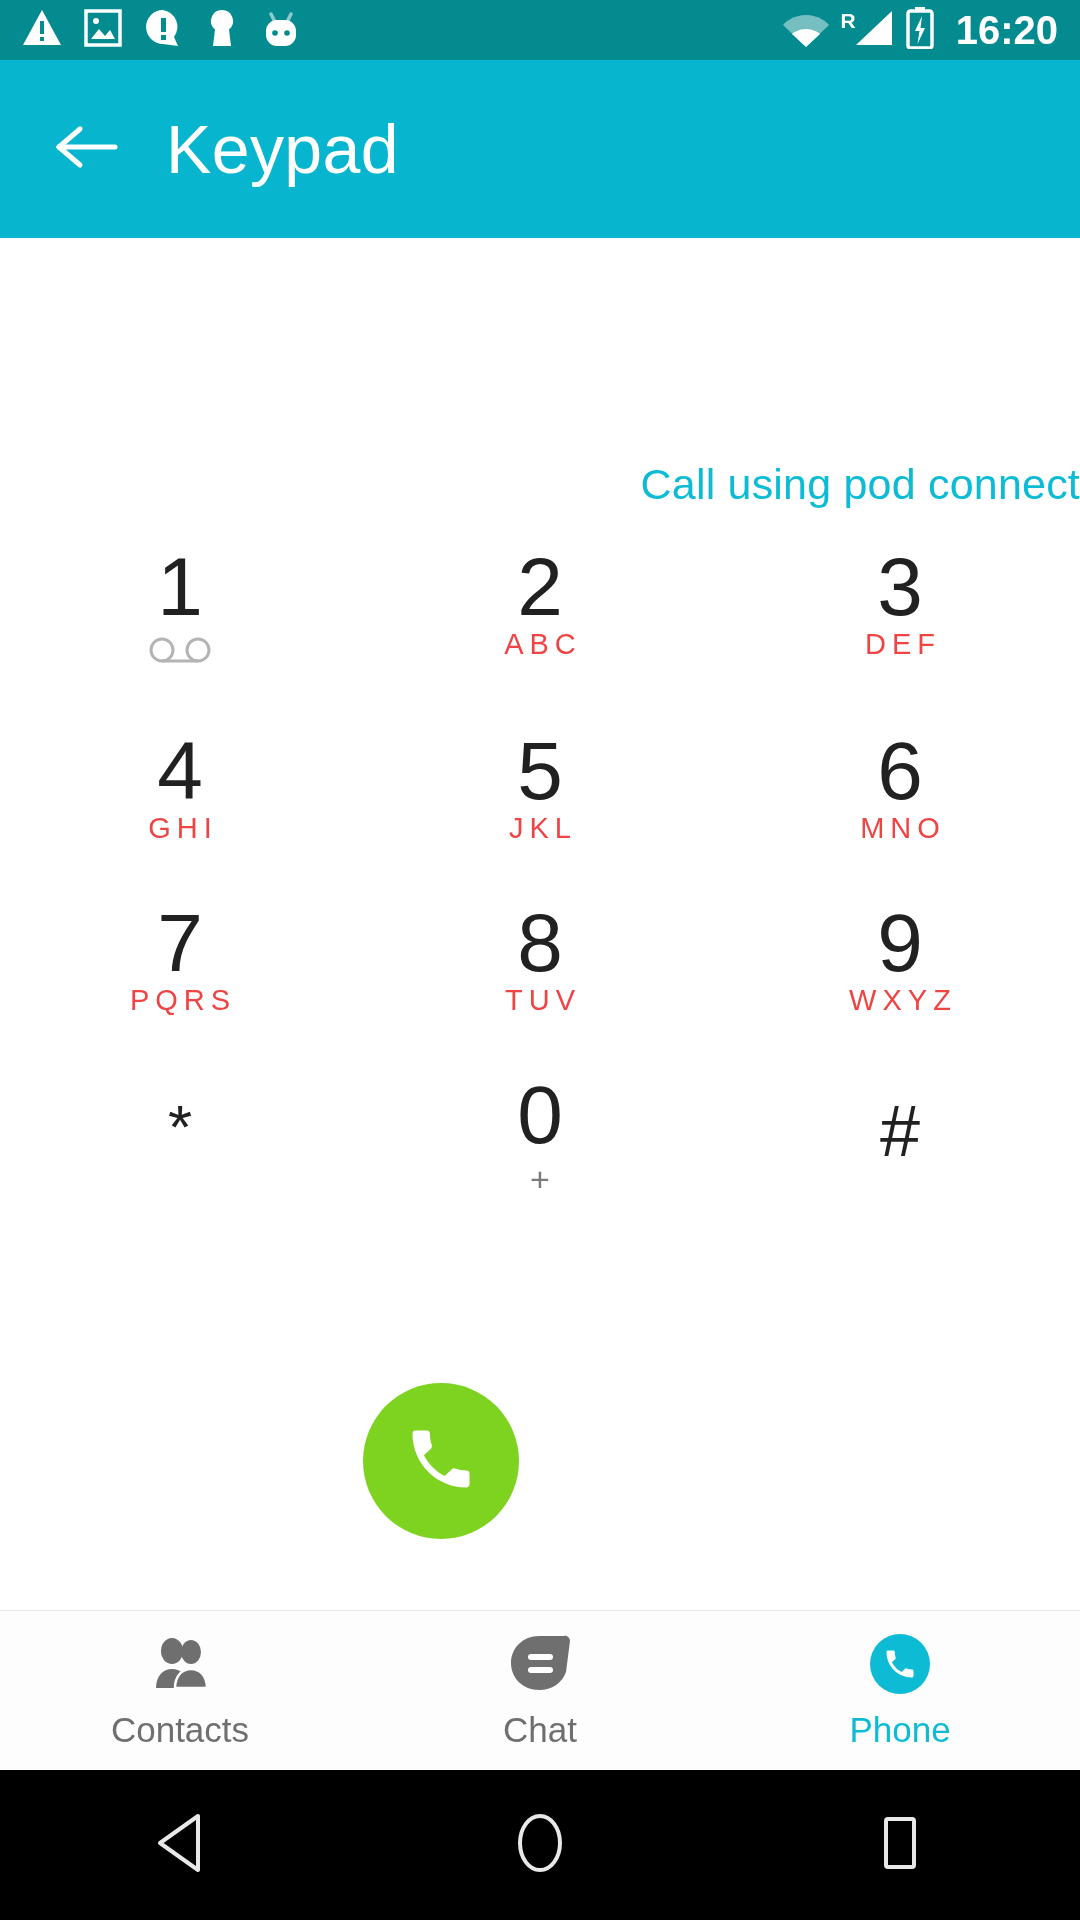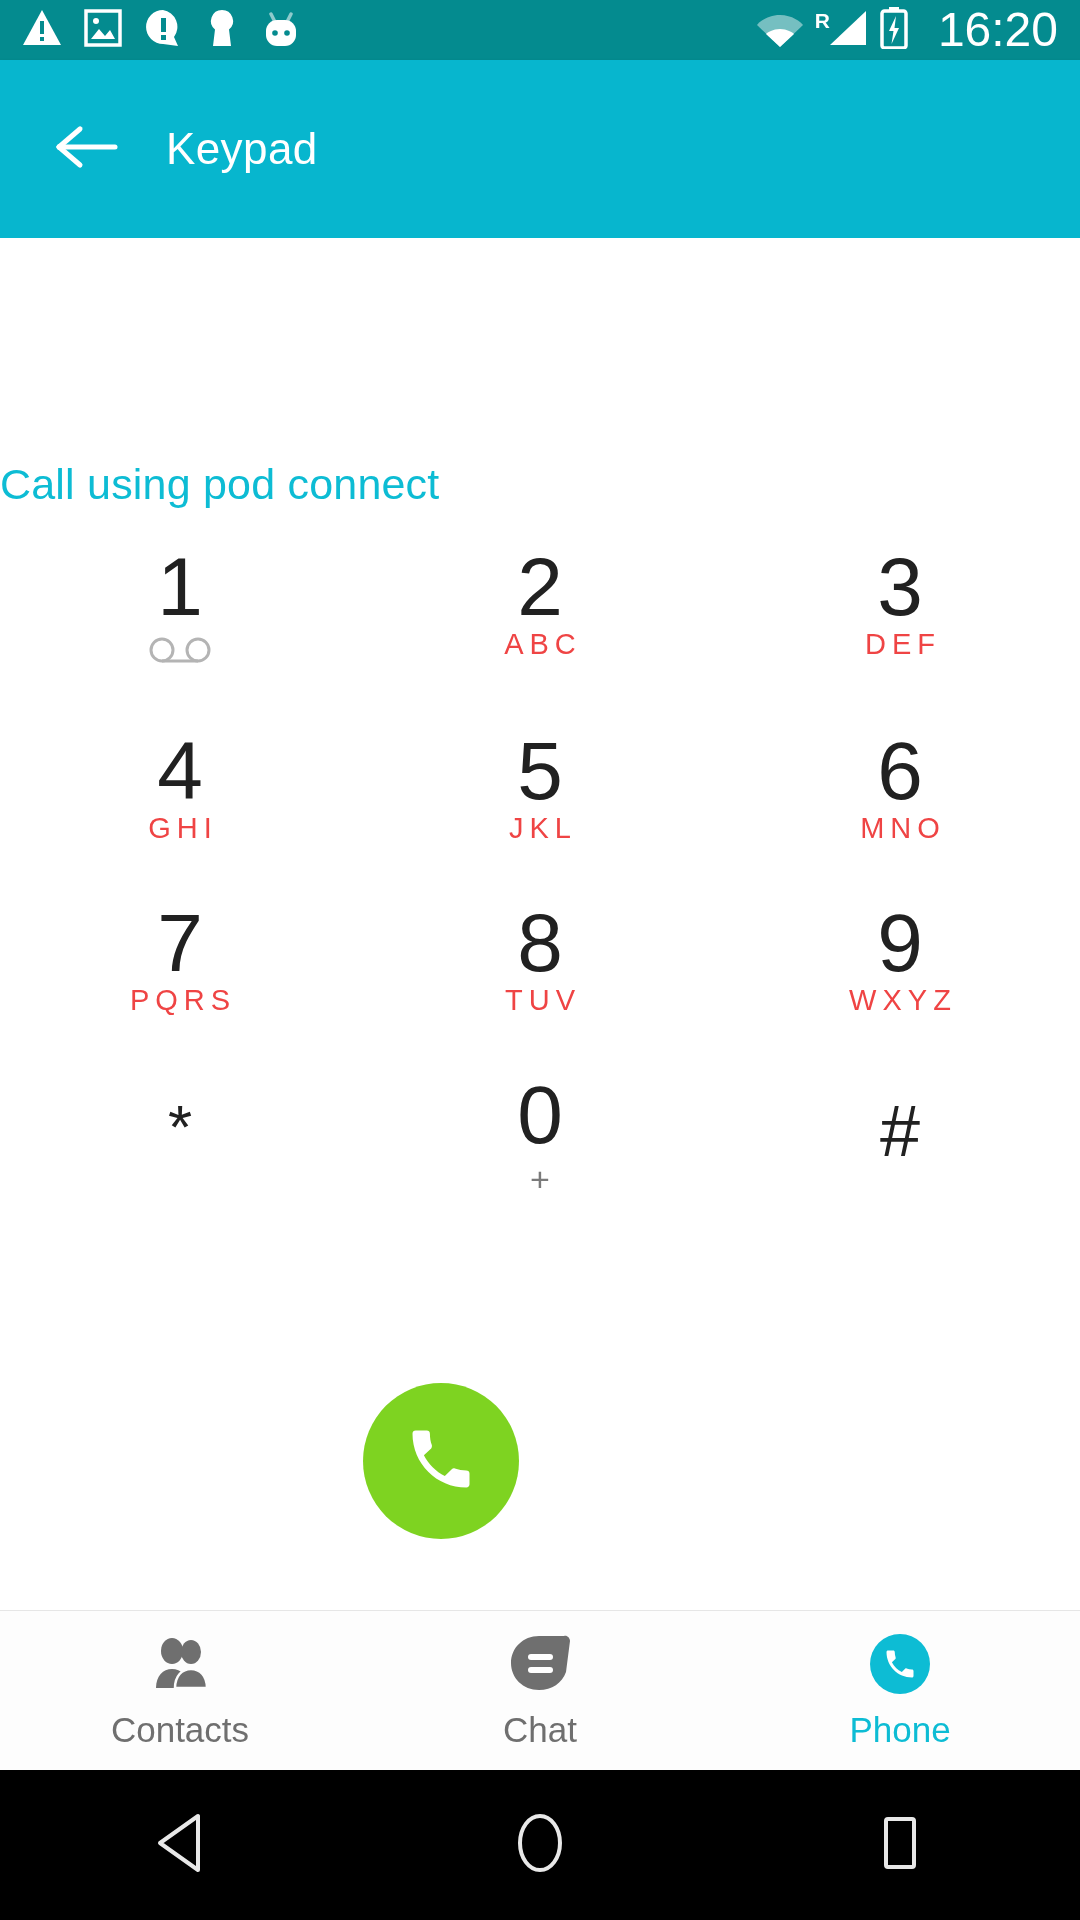--- a/index.html
+++ b/index.html
@@ -15,53 +15,53 @@
   .status-bar {
     position:absolute; top:0; left:0; width:1080px; height:60px;
     background:#048b8f;
     display:flex; align-items:center; justify-content:space-between;
     padding:0 22px;
   }
   .status-left { display:flex; align-items:center; gap:22px; }
   .status-right { display:flex; align-items:center; gap:12px; }
   .sicon { display:block; }
   .clock {
-    color:#ffffff; font-size:48px; font-weight:400;
-    letter-spacing:0px; margin-left:18px; line-height:1;
+    color:#ffffff; font-size:40px; font-weight:700;
+    letter-spacing:0px; margin-left:10px; line-height:1;
   }
   .roam-wrap { position:relative; display:flex; align-items:flex-start; }
   .roam-r {
     color:#ffffff; font-size:21px; font-weight:700; line-height:1;
     margin-right:-2px; margin-top:1px;
   }
 
   
   .app-bar {
     position:absolute; top:60px; left:0; width:1080px; height:178px;
     background:#07b6ce;
     display:flex; align-items:center;
     box-shadow:0 2px 4px rgba(0,0,0,0.14);
   }
   .back-btn {
     width:110px; height:110px; margin-left:32px;
     display:flex; align-items:center; justify-content:center;
   }
   .app-title {
-    color:#ffffff; font-size:44px; font-weight:400;
+    color:#ffffff; font-size:68px; font-weight:400;
     margin-left:24px; letter-spacing:0.4px;
   }
 
   
   .content {
     position:absolute; top:238px; left:0; width:1080px; height:1372px;
     background:#ffffff;
   }
   .call-via {
     position:absolute; top:222px; left:0; width:1080px;
-    text-align:left;
+    text-align:right;
     color:#0dbcd4; font-size:43px; font-weight:400;
     letter-spacing:0.2px;
   }
 
   
   .keypad {
     position:absolute; top:300px; left:0; width:1080px;
     display:grid;
     grid-template-columns:repeat(3, 1fr);
     grid-template-rows:repeat(4, 172px);

